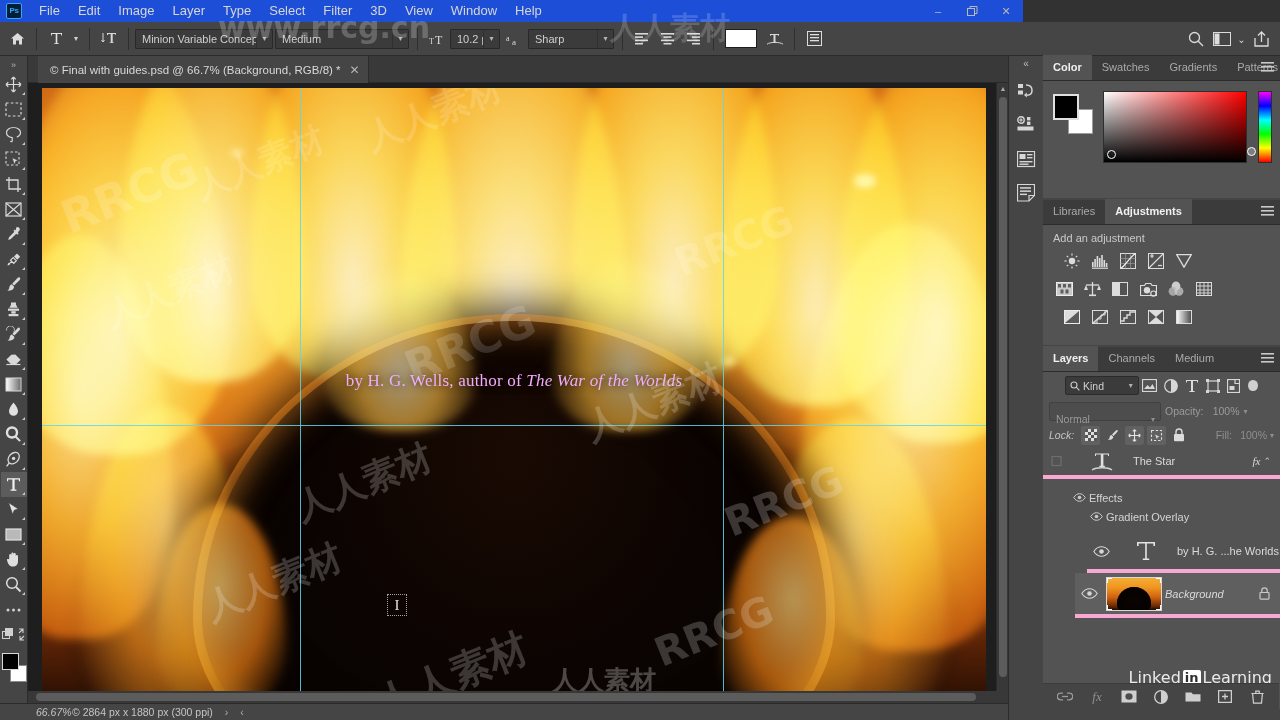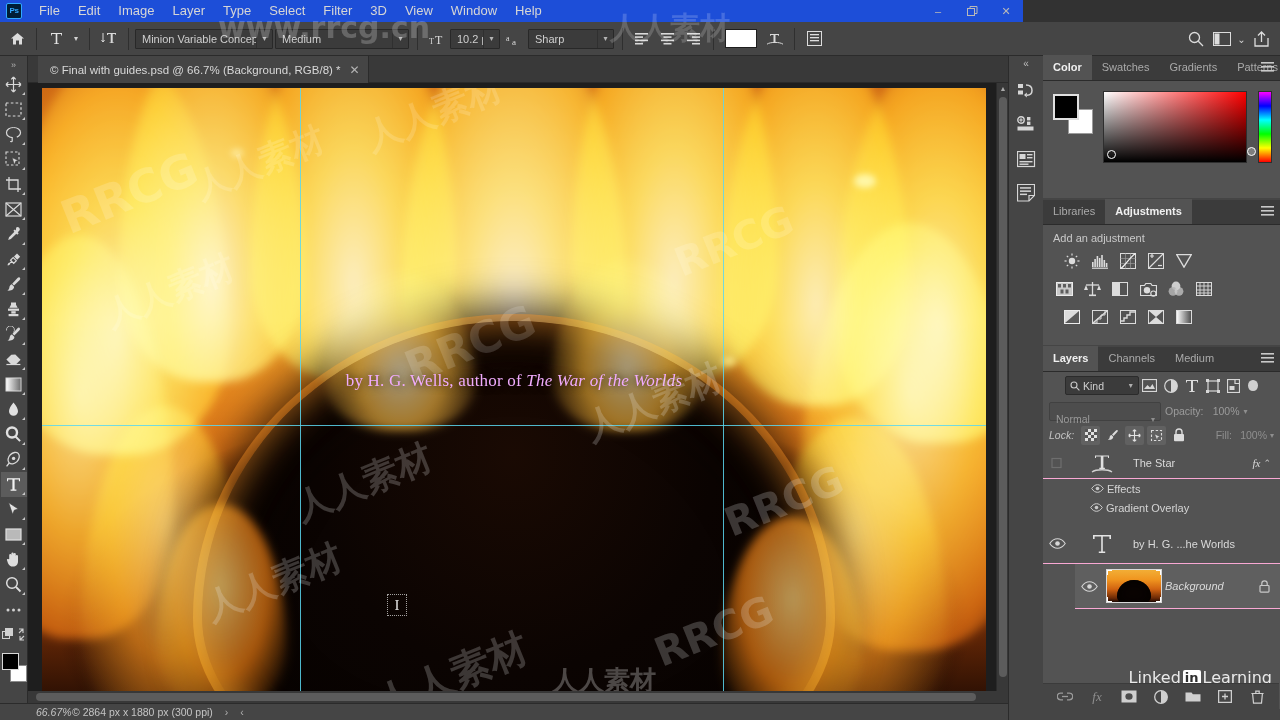--- a/index.html
+++ b/index.html
@@ -199,21 +199,21 @@
   .op-label { color: #9b9b9b; font-size: 10.5px; }
   .op-val { color: #9b9b9b; font-size: 10.5px; width: 32px; text-align: right; }
   .lock-row { display: flex; align-items: center; height: 24px; padding: 0 6px; gap: 3px; }
   .lock-label { color: #c3c3c3; font-size: 10.5px; margin-right: 4px; font-style: italic; }
   .lock-icon { width: 19px; height: 19px; display: flex; align-items: center; justify-content: center; color: #d7d7d7; }
   .lock-icon.on { background: #616161; border-radius: 2px; }
   .fill-label { color: #8f8f8f; font-size: 10.5px; margin-left: auto; }
   .fill-val { color: #8f8f8f; font-size: 10.5px; width: 32px; text-align: right; }
 
   .layer-list { background: #535353; }
-  .layer-row { display: flex; align-items: center; height: 38px; border-bottom: 1px solid #f9a8d4; position: relative; }
+  .layer-row { display: flex; align-items: center; height: 38px; border-bottom: 4px solid #f9a8d4; position: relative; }
   .layer-row.selected { background: #5f5f5f; }
   .eye-cell { width: 28px; height: 38px; display: flex; align-items: center; justify-content: center; }
   .thumb-cell { width: 62px; height: 38px; display: flex; align-items: center; justify-content: center; }
   .layer-name { flex: 1; color: #dadada; font-size: 11px; white-space: nowrap; overflow: hidden; }
   .layer-name.italic { font-style: italic; }
   .layer-fx { color: #d9d9d9; font-size: 11px; font-style: italic; font-family: "Liberation Serif", serif; margin-right: 3px; }
   .layer-chev { color: #c7c7c7; font-size: 9px; margin-right: 9px; }
   .lock-badge { color: #c9c9c9; font-size: 11px; margin-right: 10px; }
   .fx-row { display: flex; align-items: center; height: 19px; color: #d4d4d4; font-size: 11px; }
   .fx-row .eye-sm { width: 20px; display: flex; justify-content: center; color: #c9c9c9; }
@@ -1017,42 +1017,42 @@
             <svg width="26" height="24" viewBox="0 0 26 24">
                 <path d="M6 4.5h14v2.4h-1V5.6h-4.6v11.2h1.5v1.2h-5.6v-1.2h1.5V5.6H7v1.3H6z" fill="#e0e0e0"></path>
                 <path d="M3 21c4-3 16-3 20 0" stroke="#d2d2d2" stroke-width="1.3" fill="none"></path>
               </svg>
           </div>
           <div class="layer-name">The Star</div>
           <div class="layer-fx">fx</div>
           <div class="layer-chev">⌃</div>
         </div>
 
-        <div class="fx-row" style="padding-left:44px;">
+        <div class="fx-row" style="padding-left:26px;margin-top:9px;">
           <span class="eye-sm">
             <svg width="13" height="9" viewBox="0 0 13 9">
                 <path d="M0.7 4.5C2.4 1.9 4.4 0.7 6.5 0.7s4.1 1.2 5.8 3.8C10.6 7.1 8.6 8.3 6.5 8.3S2.4 7.1 0.7 4.5z" fill="none" stroke="#c9c9c9" stroke-width="1"></path>
                 <circle cx="6.5" cy="4.5" r="1.8" fill="#c9c9c9"></circle>
               </svg>
           </span>
           <span>Effects</span>
         </div>
         <div class="fx-row" style="padding-left:43px;">
           <span class="eye-sm">
             <svg width="13" height="9" viewBox="0 0 13 9">
                 <path d="M0.7 4.5C2.4 1.9 4.4 0.7 6.5 0.7s4.1 1.2 5.8 3.8C10.6 7.1 8.6 8.3 6.5 8.3S2.4 7.1 0.7 4.5z" fill="none" stroke="#c9c9c9" stroke-width="1"></path>
                 <circle cx="6.5" cy="4.5" r="1.8" fill="#c9c9c9"></circle>
               </svg>
           </span>
           <span>Gradient Overlay</span>
         </div>
 
         <div style="height:7px;"></div>
 
-        <div class="layer-row" style="height:40px;">
+        <div class="layer-row" style="height:40px;margin-left:44px;">
           <div class="eye-cell" style="height:40px;">
             <svg width="17" height="11" viewBox="0 0 17 11">
                 <path d="M0.8 5.5C3 2.2 5.7 0.8 8.5 0.8s5.5 1.4 7.7 4.7c-2.2 3.3-4.9 4.7-7.7 4.7S3 8.8 0.8 5.5z" fill="none" stroke="#d6d6d6" stroke-width="1.1"></path>
                 <circle cx="8.5" cy="5.5" r="2.3" fill="#d6d6d6"></circle>
               </svg>
           </div>
           <div class="thumb-cell" style="height:40px;">
             <svg width="24" height="24" viewBox="0 0 24 24">
                 <path d="M3 3h18v4h-1.6V4.6h-6.6v14.8h2.4V21H8.8v-1.6h2.4V4.6H4.6V7H3z" fill="#e4e4e4"></path>
               </svg>

